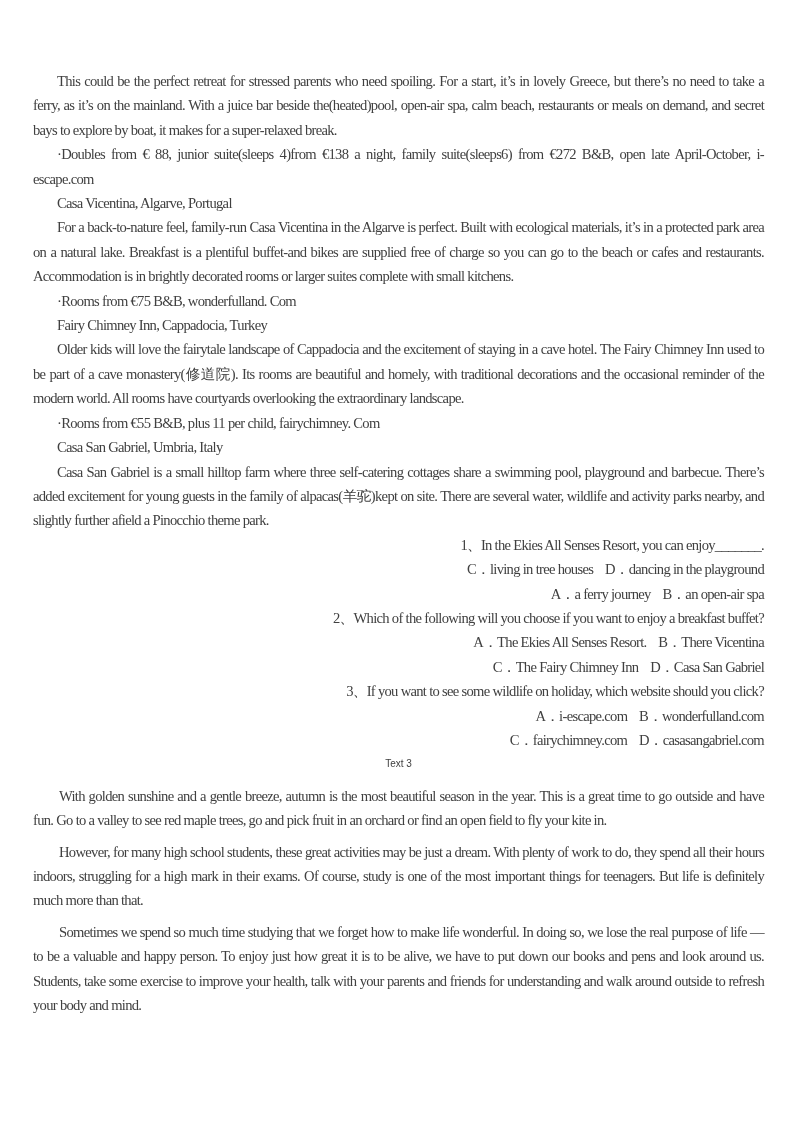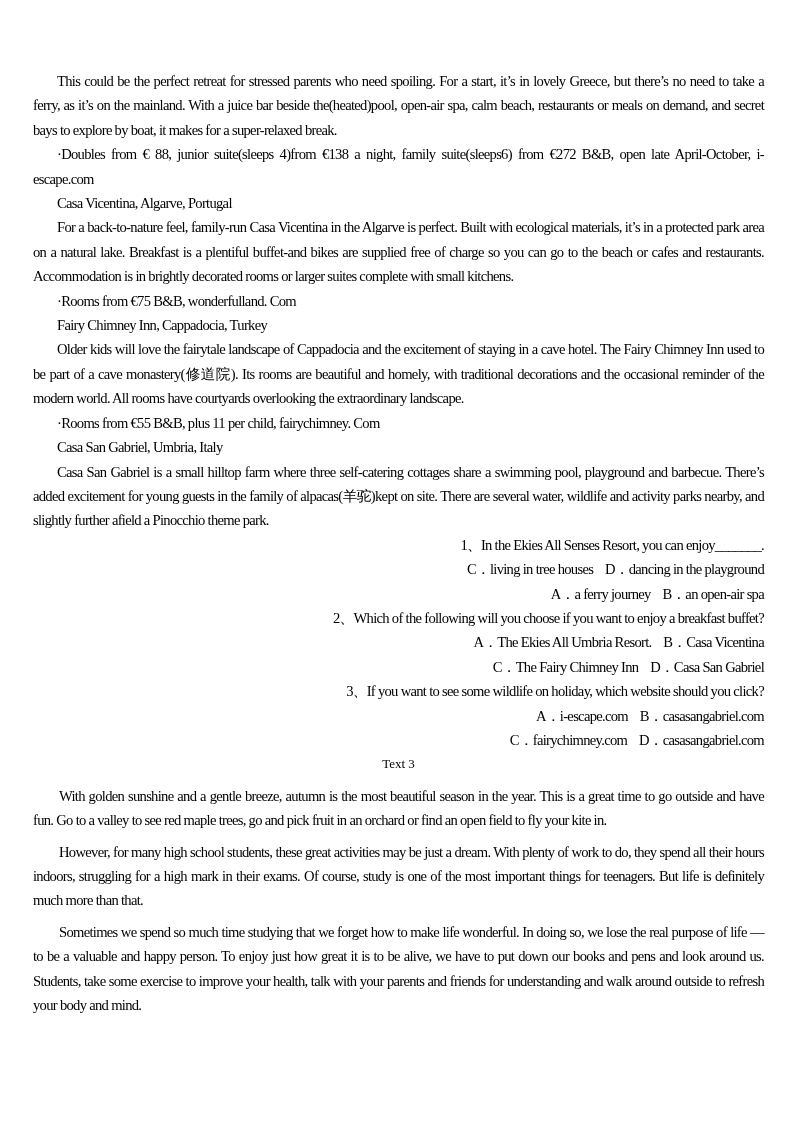--- a/index.html
+++ b/index.html
@@ -17,33 +17,33 @@
     padding: 69px 30px 0 33px;
     overflow: hidden;
     background: #ffffff;
   }
   .ln {
     margin: 0;
     font-size: 14.6px;
     line-height: 24.4px;
     letter-spacing: -0.7px;
     text-align: justify;
-    color: #000000;
+    color: #404040;
   }
   .ind  { text-indent: 24px; }
   .ind2 { text-indent: 26px; margin-top: 7px; }
   .q {
     text-align: right;
     white-space: pre-wrap;
   }
   .heading {
-    font-family: Liberation Serif, serif;
+    font-family: Liberation Sans, sans-serif;
     text-align: center;
     text-indent: 0;
-    font-size: 13px;
+    font-size: 10px;
     letter-spacing: 0;
   }
 </style>
 </head>
 <body>
 
 <div class="page">
 
   <p class="ln ind">This could be the perfect retreat for stressed parents who need spoiling. For a start, it’s in lovely Greece, but there’s no need to take a ferry, as it’s on the mainland. With a juice bar beside the(heated)pool, open-air spa, calm beach, restaurants or meals on demand, and secret bays to explore by boat, it makes for a super-relaxed break.</p>
   <p class="ln ind">·Doubles from € 88, junior suite(sleeps 4)from €138 a night, family suite(sleeps6) from €272 B&amp;B, open late April-October, i-escape.com</p>
@@ -54,25 +54,25 @@
   <p class="ln ind">Older kids will love the fairytale landscape of Cappadocia and the excitement of staying in a cave hotel. The Fairy Chimney Inn used to be part of a cave monastery(修道院). Its rooms are beautiful and homely, with traditional decorations and the occasional reminder of the modern world. All rooms have courtyards overlooking the  extraordinary landscape.</p>
   <p class="ln ind">·Rooms from €55 B&amp;B, plus 11 per child, fairychimney. Com</p>
   <p class="ln ind">Casa San Gabriel, Umbria, Italy</p>
   <p class="ln ind">Casa San Gabriel is a small hilltop farm where three self-catering cottages share a swimming pool, playground and barbecue. There’s added excitement for young guests in the family of alpacas(羊驼)kept on site. There are several water, wildlife and activity parks nearby, and slightly further afield a Pinocchio theme park.</p>
 
   <p class="ln q">1、In the Ekies All Senses Resort, you can enjoy_______.</p>
   <p class="ln q">C．living in tree houses    D．dancing in the playground</p>
   <p class="ln q">A．a ferry journey    B．an open-air spa</p>
 
   <p class="ln q">2、Which of the following will you choose if you want to enjoy a breakfast buffet?</p>
-  <p class="ln q">A．The Ekies All Umbria Resort.    B．Casa Vicentina</p>
+  <p class="ln q">A．The Ekies All Senses Resort.    B．There Vicentina</p>
   <p class="ln q">C．The Fairy Chimney Inn    D．Casa San Gabriel</p>
 
   <p class="ln q">3、If you want to see some wildlife on holiday, which website should you click?</p>
-  <p class="ln q">A．i-escape.com    B．casasangabriel.com</p>
+  <p class="ln q">A．i-escape.com    B．wonderfulland.com</p>
   <p class="ln q">C．fairychimney.com    D．casasangabriel.com</p>
 
   <p class="ln heading">Text 3</p>
 
   <p class="ln ind2">With golden sunshine and a gentle breeze, autumn is the most beautiful season in the year. This is a great time to go outside and have fun. Go to a valley to see red maple trees, go and pick fruit in an orchard or find an open field to fly your kite in.</p>
   <p class="ln ind2">However, for many high school students, these great activities may be just a dream. With plenty of work to do, they spend all their hours indoors, struggling for a high mark in their exams. Of course, study is one of the most important things for teenagers. But life is definitely much more than that.</p>
   <p class="ln ind2">Sometimes we spend so much time studying that we forget how to make life wonderful. In doing so, we lose the real purpose of life — to be a valuable and happy person. To enjoy just how great it is to be alive, we have to put down our books and pens and look around us. Students, take some exercise to improve your health, talk with your parents and friends for understanding and walk around outside to refresh your body and mind.</p>
 
 </div>
 

